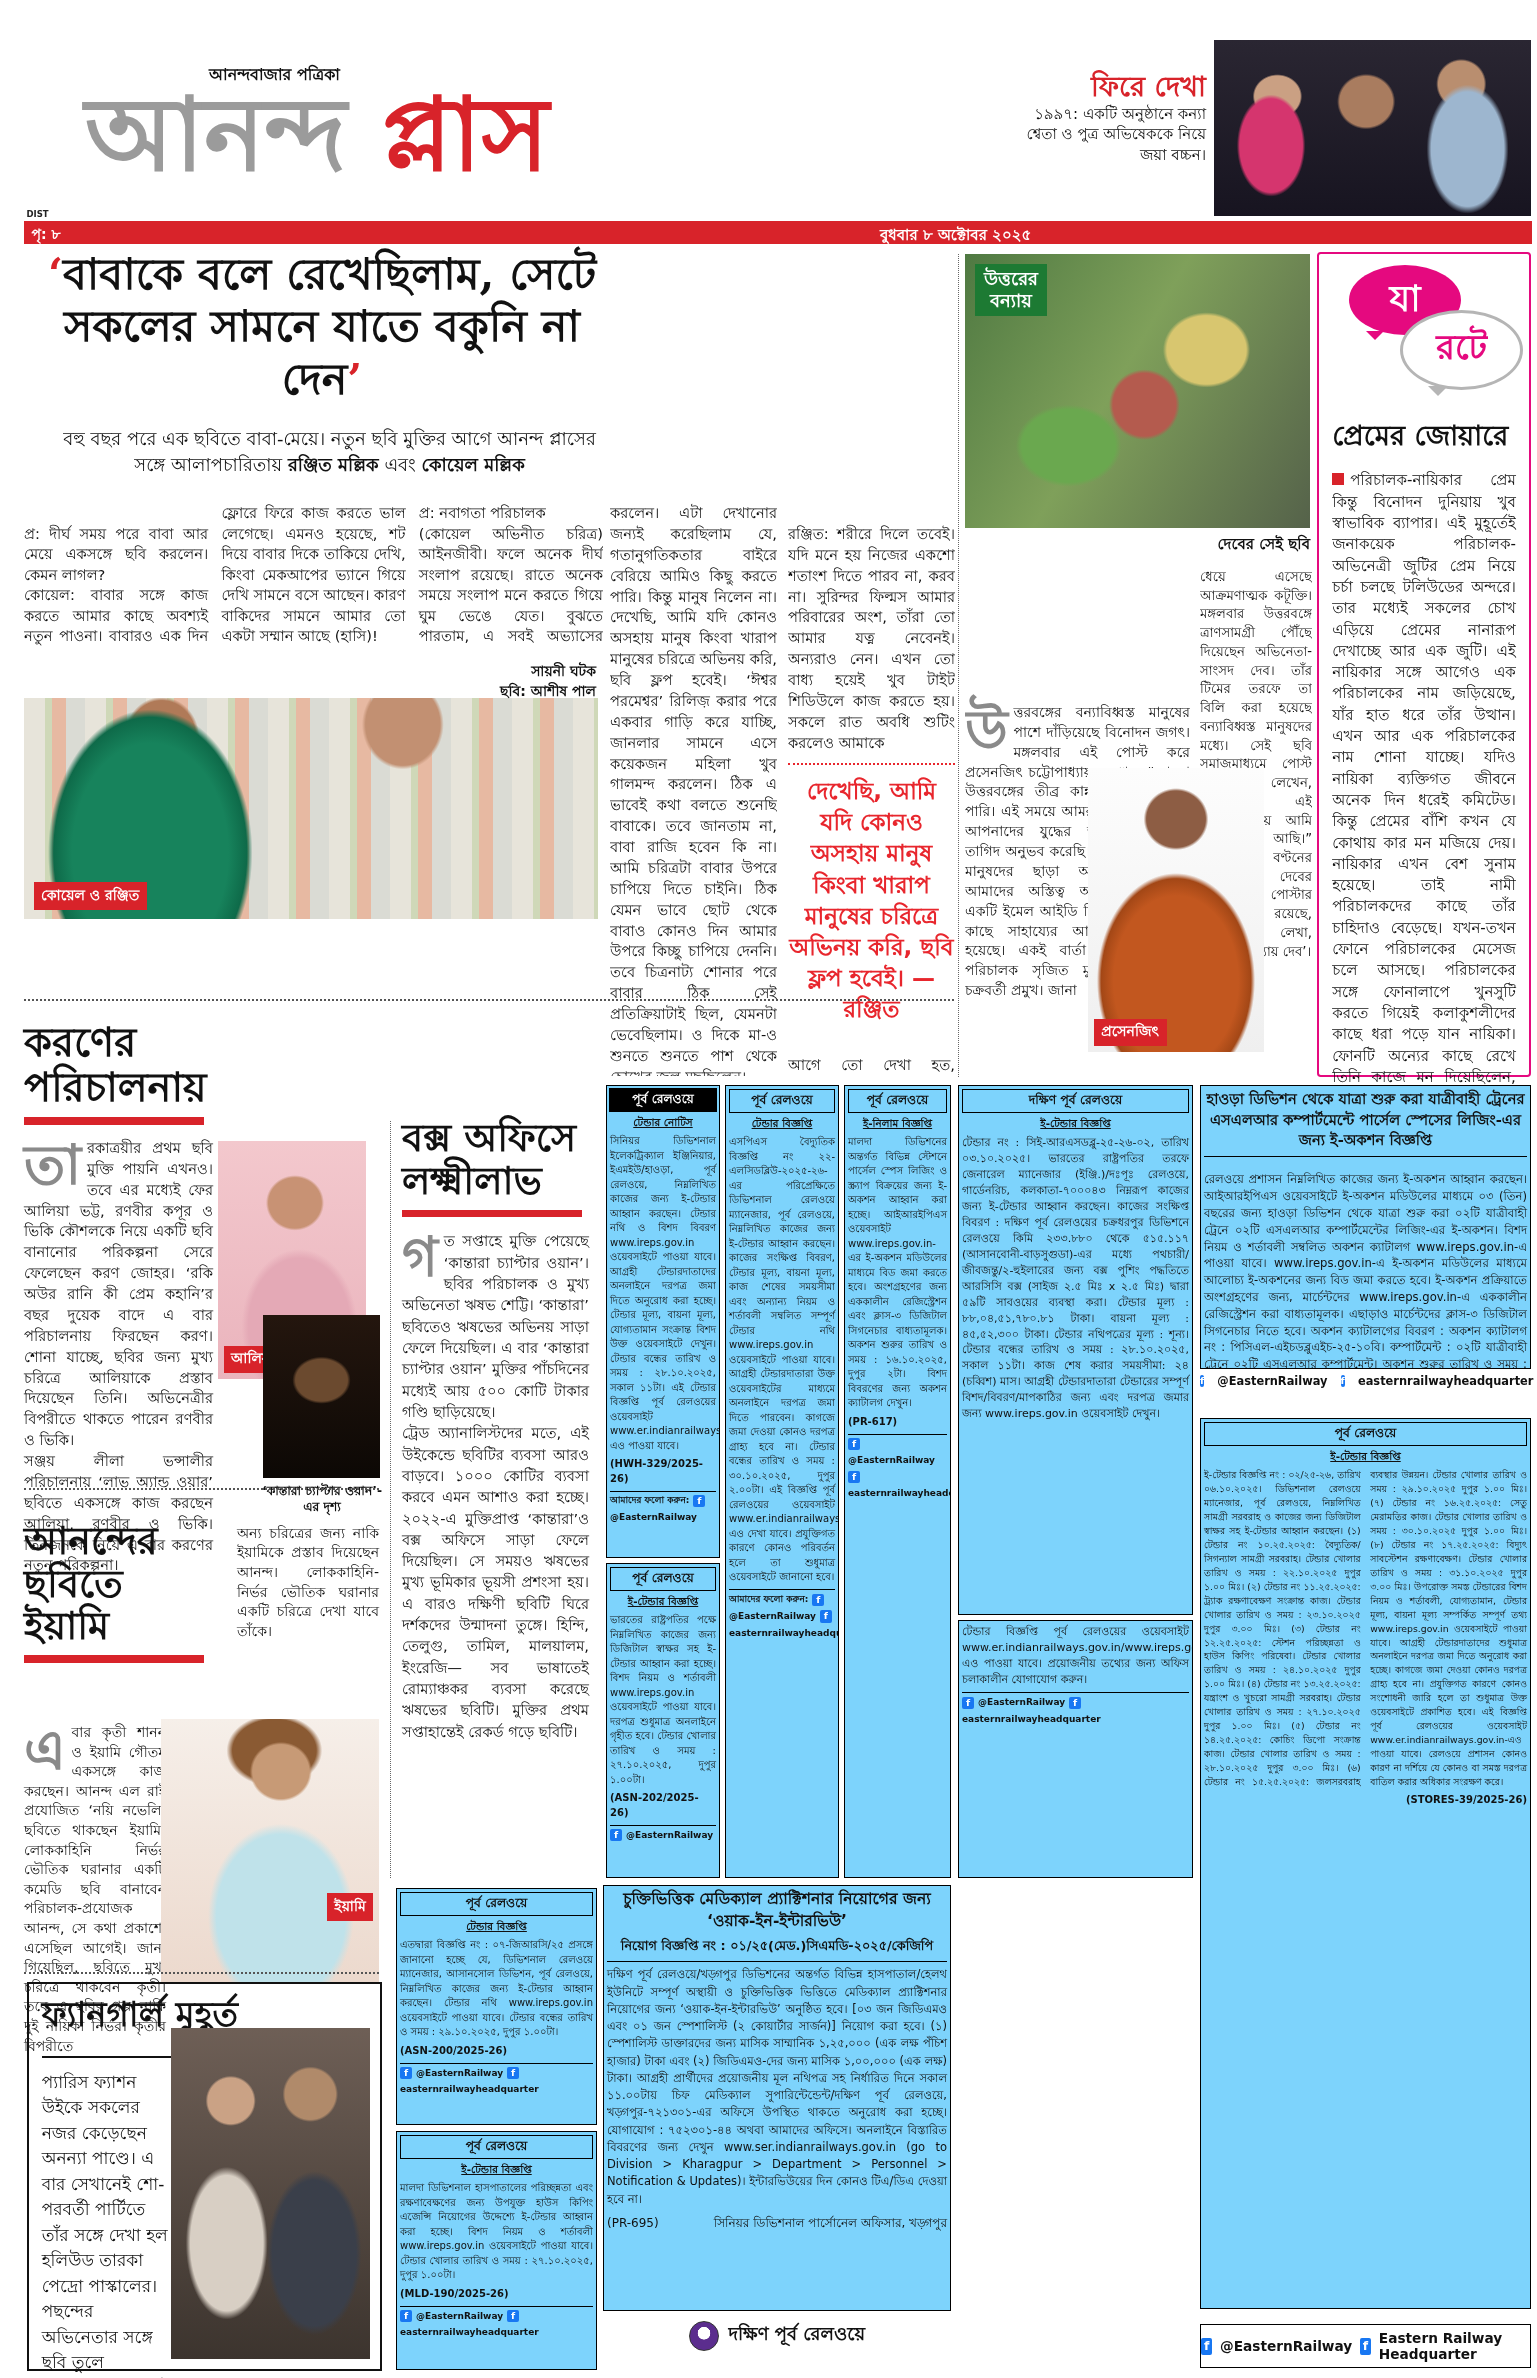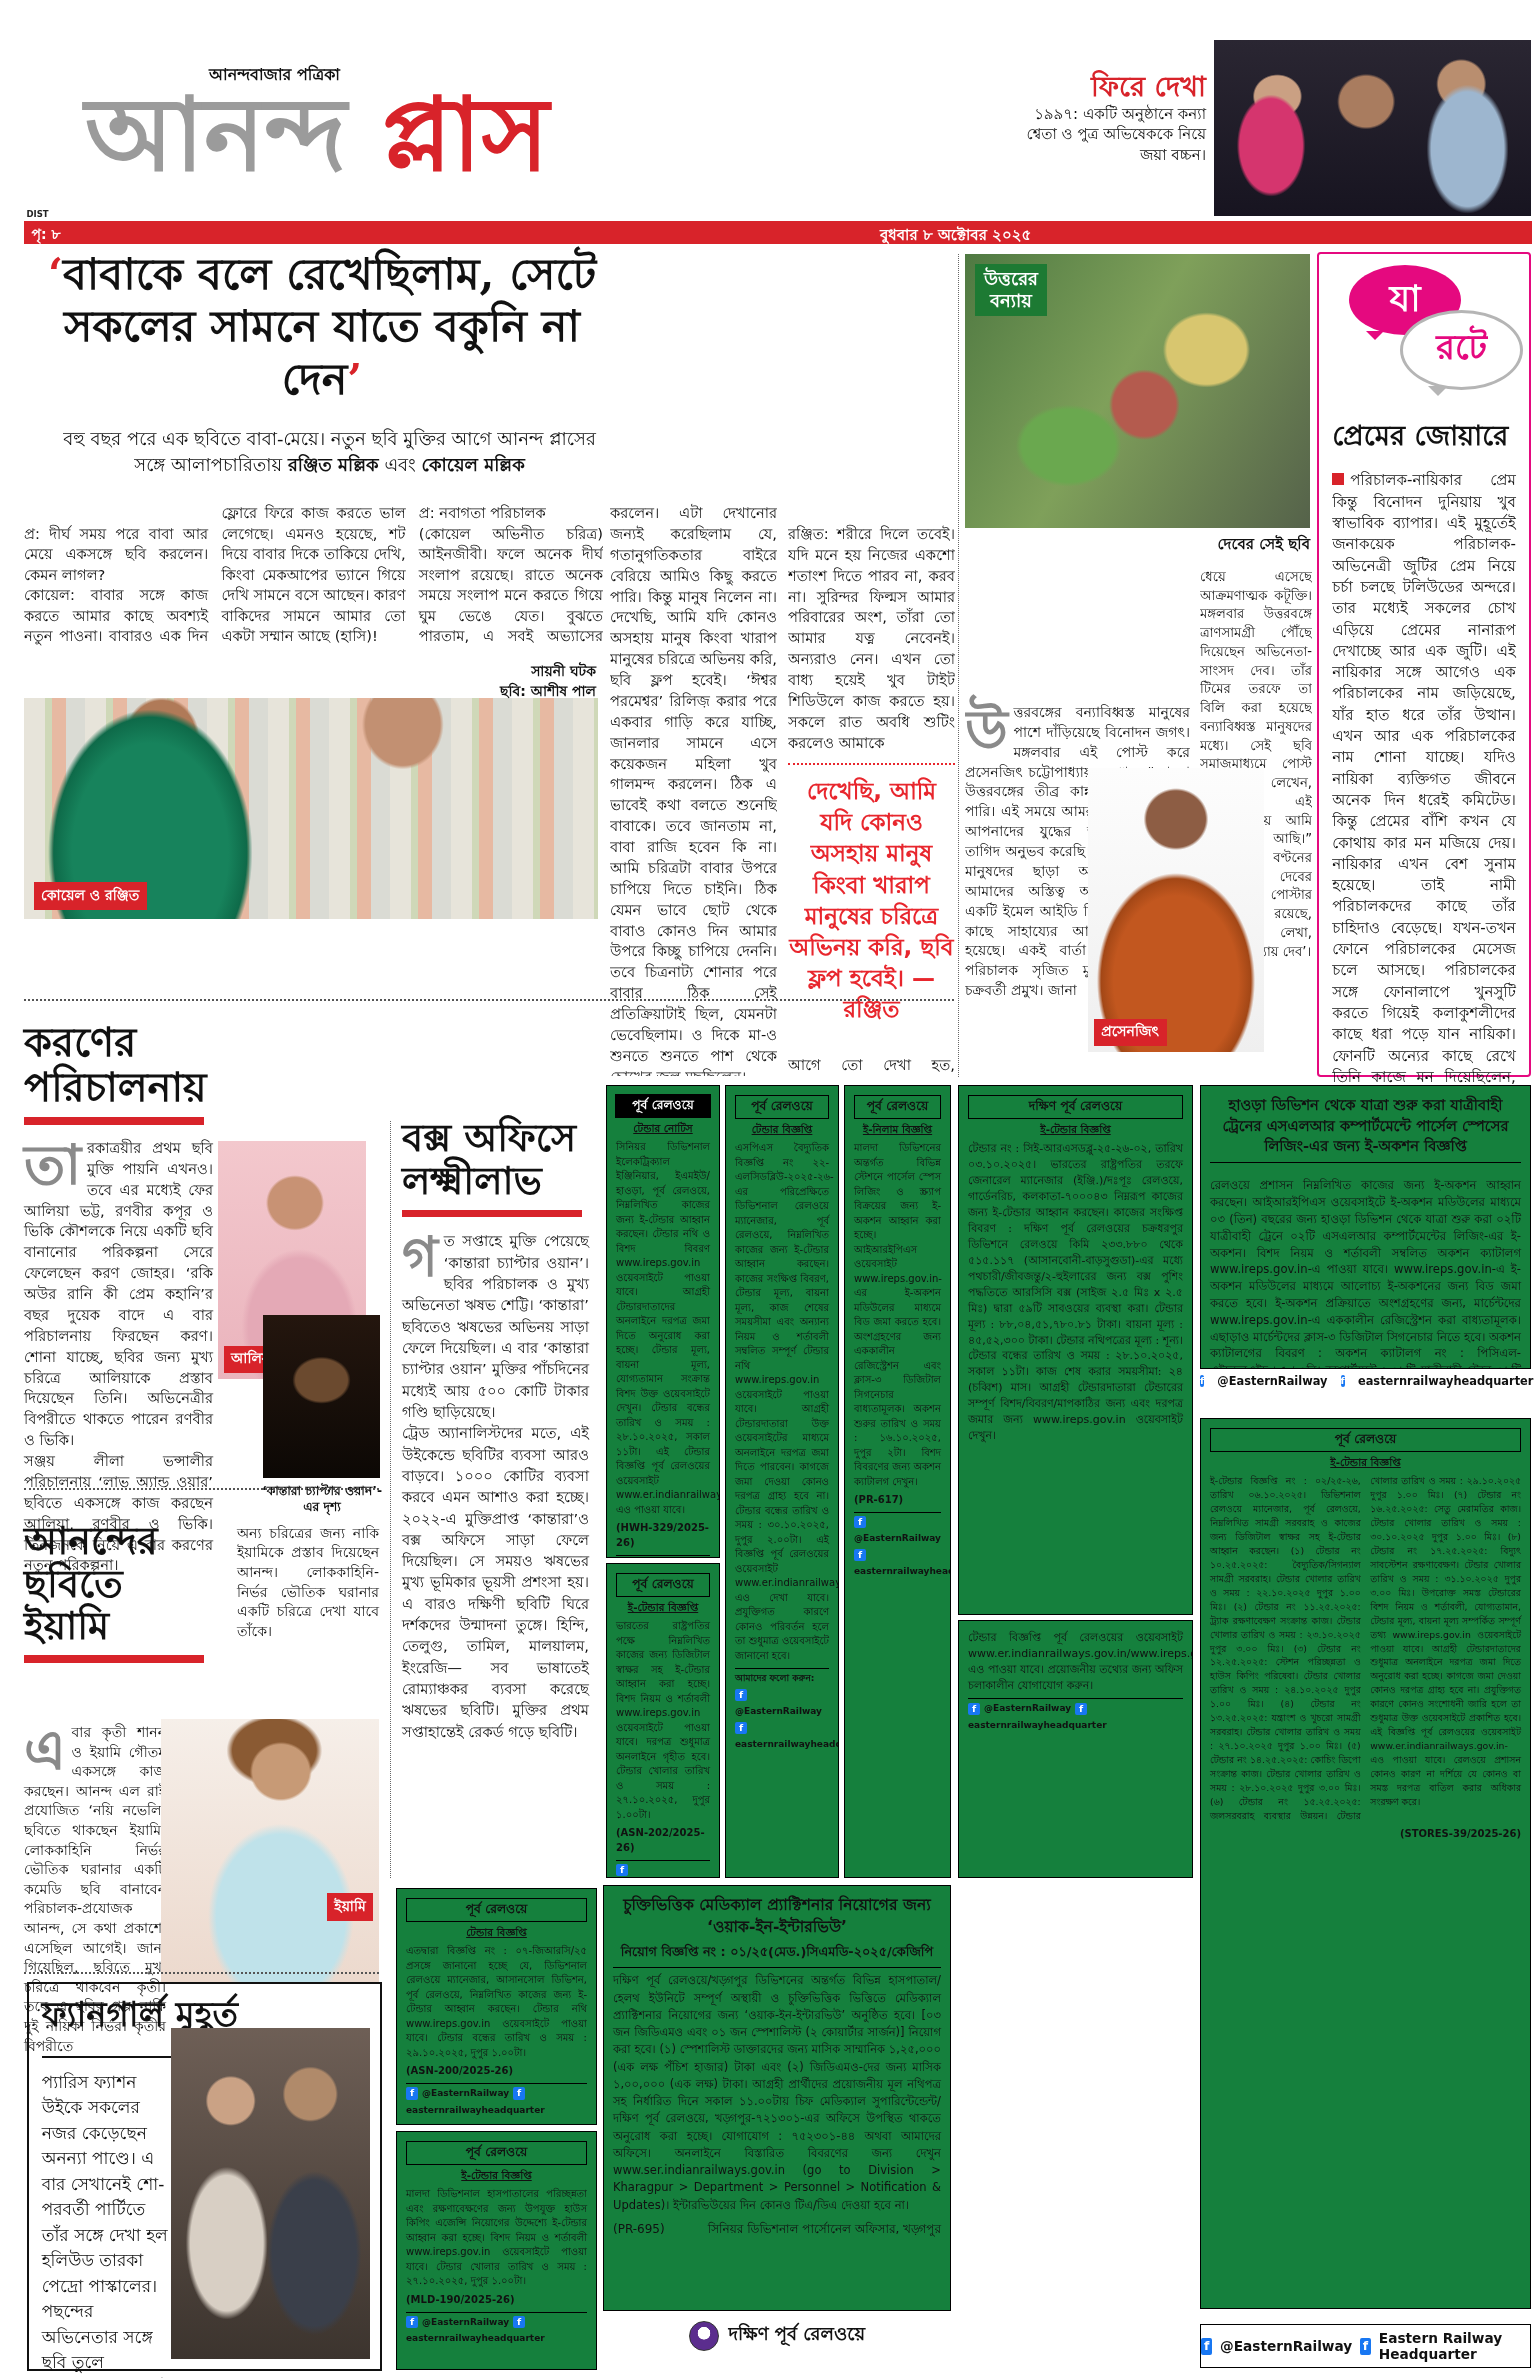--- a/index.html
+++ b/index.html
@@ -120,21 +120,21 @@
        radial-gradient(38px 38px at 30% 22%,#caa285 0 60%,transparent 66%),
        radial-gradient(42px 42px at 70% 20%,#b08a6a 0 60%,transparent 66%),
        radial-gradient(66px 123px at 28% 65%,#d8cfc4 0 55%,transparent 62%),
        radial-gradient(76px 132px at 72% 68%,#3a3f4a 0 55%,transparent 62%),
        linear-gradient(#6e5f56,#3c342e);}
   
   .boxoffice{left:402px;top:1117px;width:187px;height:762px;}
   .boxoffice .sechead{font-size:38px;}
   .boxoffice .body{font-size:14.7px;line-height:1.45;text-align:justify;margin-top:13.2px;}
   
-  .adbox{border:1.9px solid #000;box-sizing:border-box;background:#15803d;padding:9px;font-size:10px;
+  .adbox{border:1.9px solid #000;box-sizing:border-box;background:#7dd3fc;padding:3px;font-size:10px;
          line-height:1.45;text-align:justify;overflow:hidden;}
   .adhead{background:#000;color:#fff;text-align:center;font-weight:bold;font-size:12.3px;padding:2.8px 0;margin:-0.9px -0.9px 3.8px -0.9px;}
   .adhead2{border:1.9px solid #000;text-align:center;font-weight:bold;font-size:12.3px;padding:1.9px 0;margin-bottom:3.8px;}
   .adsub{text-align:center;font-weight:bold;font-size:10.4px;margin-bottom:3.8px;text-decoration:underline;}
   .adref{font-weight:bold;margin-top:3.8px;}
   .fbrow{border-top:0.9px solid #000;margin-top:4.7px;padding-top:2.8px;font-size:9px;font-weight:bold;
          display:flex;align-items:center;gap:3.8px;flex-wrap:wrap;}
   .fico{display:inline-block;width:12.3px;height:12.3px;background:#1877f2;color:#fff;font-weight:bold;
         text-align:center;line-height:12.3px;border-radius:1.9px;font-size:9.5px;}
   .eauction .title{font-weight:bold;text-align:center;font-size:14.7px;line-height:1.4;border-bottom:1.4px solid #000;padding-bottom:5.7px;margin-bottom:14px;}

